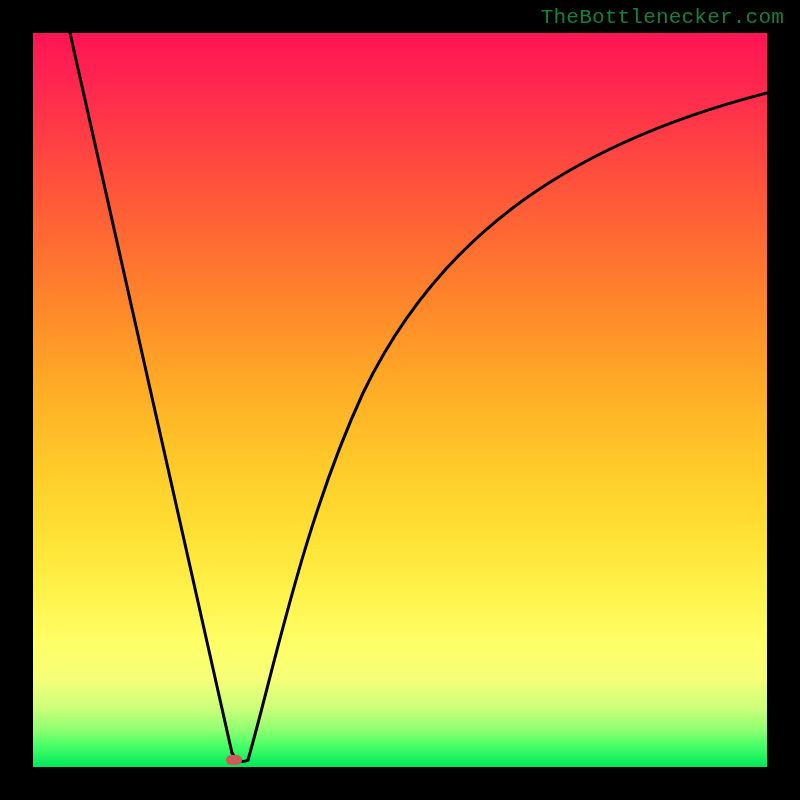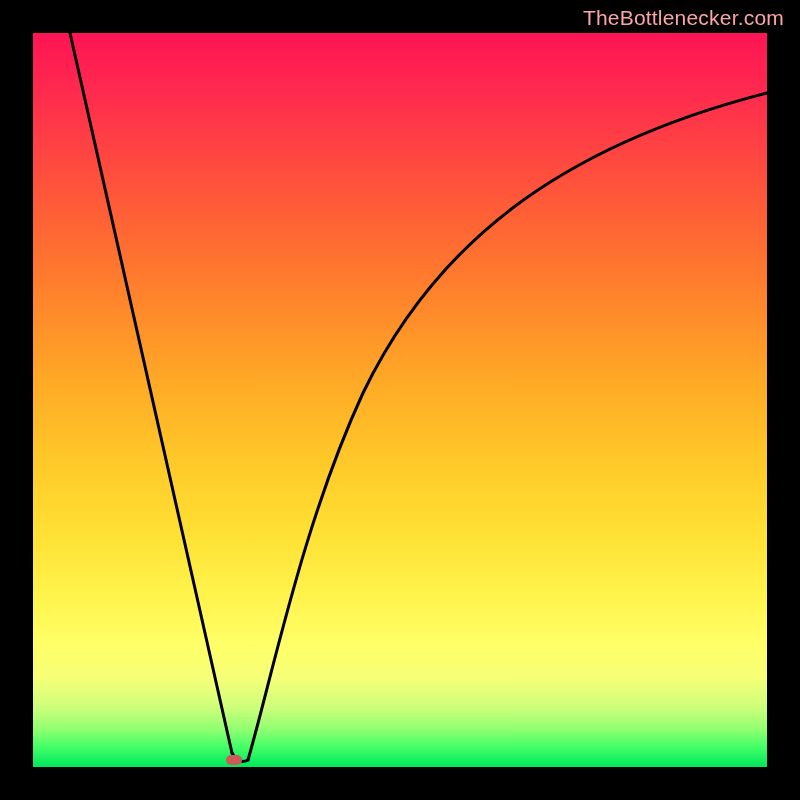--- a/index.html
+++ b/index.html
@@ -41,24 +41,25 @@
       #8cff70 95%,
       #4cff68 97%,
       #18f060 99%,
       #00e858 100%
     );
   }
   .watermark {
     position: absolute;
     top: 6px;
     right: 16px;
-    color: #fca5a5;
+    color: #15803d;
     font-size: 21px;
     letter-spacing: 0.2px;
     font-weight: 500;
+    font-family: Liberation Mono, monospace;
   }
   svg.curve {
     position: absolute;
     left: 0;
     top: 0;
     width: 734px;
     height: 734px;
   }
   .marker {
     position: absolute;

